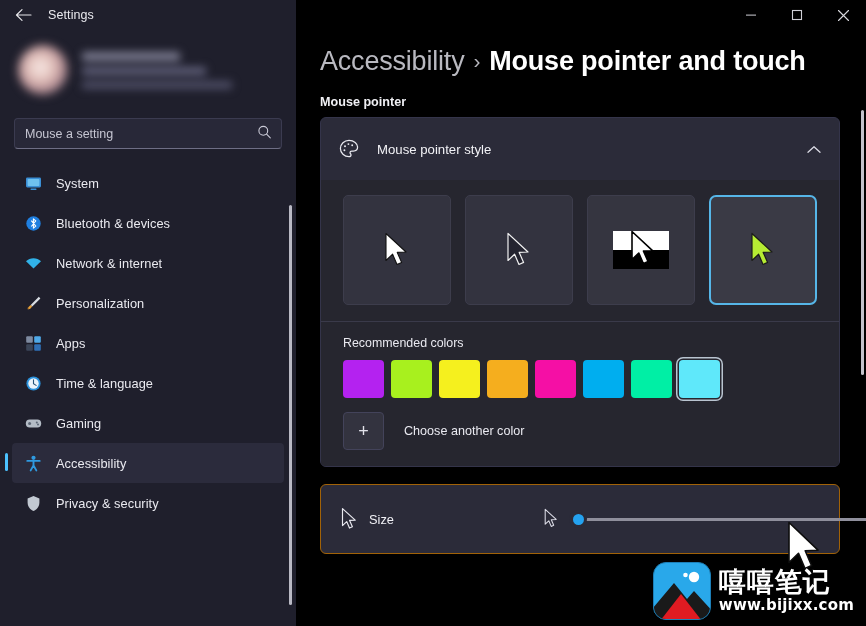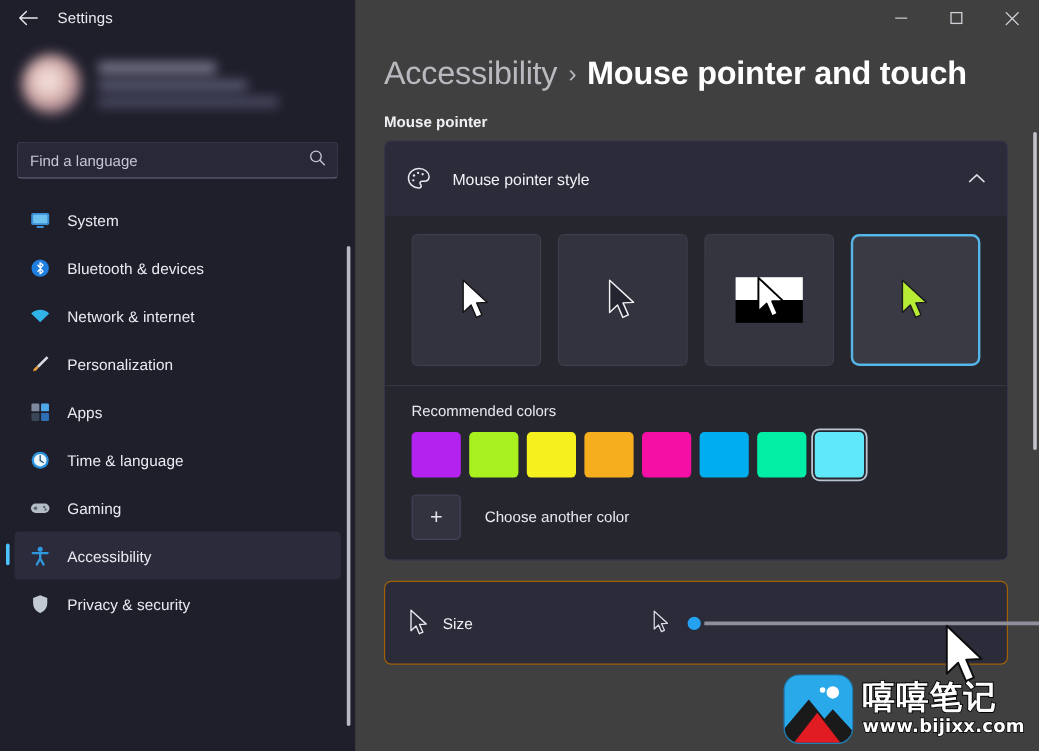--- a/index.html
+++ b/index.html
@@ -118,21 +118,21 @@
   #sidebar-divider {
     position: absolute; right: 0; top: 30px;
     width: 1px; height: 596px; background: #27273400;
   }
 
   
   #content {
     position: relative;
     flex: 1;
     height: 626px;
-    background: #404040;
+    background: #000000;
     padding-top: 30px;
     overflow: hidden;
   }
   #breadcrumb {
     margin: 16px 0 0 24px;
     font-size: 27px;
     letter-spacing: -0.2px;
     white-space: nowrap;
   }
   .bc-parent { color: #b9b9c0; font-weight: 400; }
@@ -315,21 +315,21 @@
       <div class="pf-avatar"></div>
       <div class="pf-lines">
         <div class="pf-l1"></div>
         <div class="pf-l2"></div>
         <div class="pf-l3"></div>
       </div>
     </div>
 
     <div id="searchwrap">
       <div id="search">
-        <span class="ph">Find a language</span>
+        <span class="ph">Mouse a setting</span>
         <span class="sicon">
           <svg width="15" height="15" viewBox="0 0 15 15" fill="none">
             <circle cx="6.3" cy="6.3" r="4.4" stroke="#c9c9d6" stroke-width="1.1"></circle>
             <path d="M9.6 9.6L13.3 13.3" stroke="#c9c9d6" stroke-width="1.1" stroke-linecap="round"></path>
           </svg>
         </span>
       </div>
     </div>
 
     <div id="navscroll">

